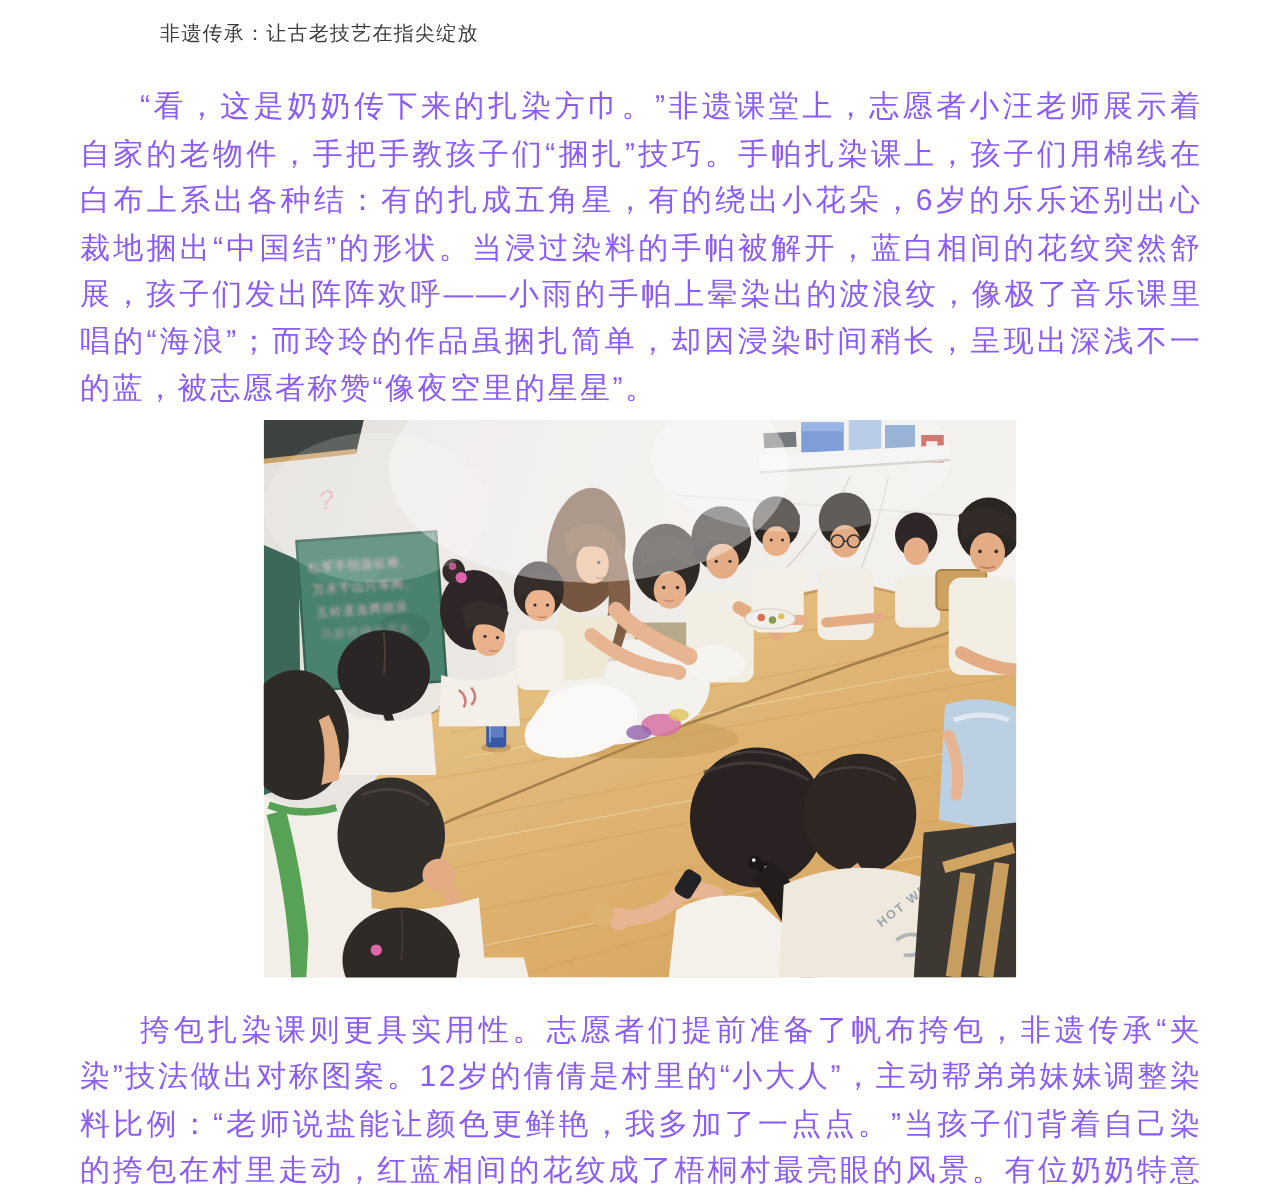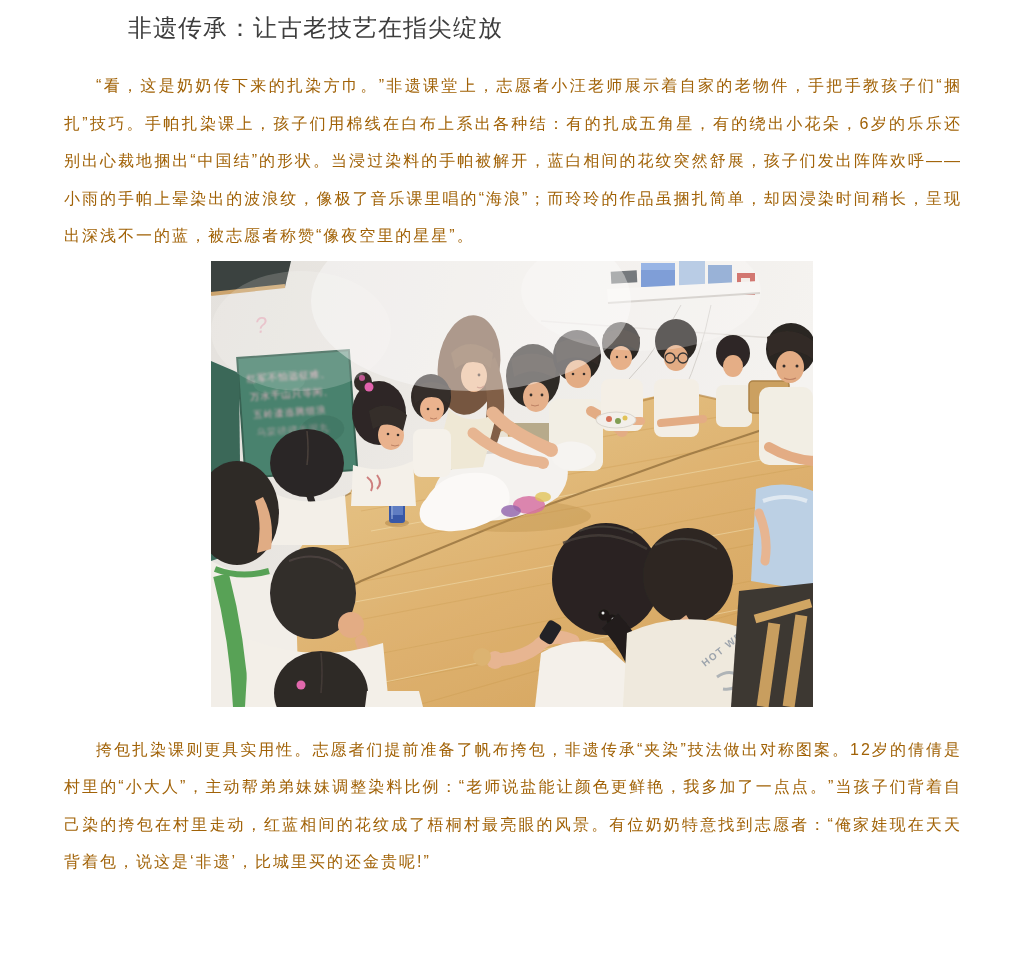--- a/index.html
+++ b/index.html
@@ -1,19 +1,19 @@
 <!DOCTYPE html>
 <html><head>
 <meta charset="utf-8">
 <style>
   html,body{margin:0;padding:0;background:#ffffff;}
   body{width:1024px;font-family:"Liberation Sans","DejaVu Sans",sans-serif;}
   .page{width:1024px;min-height:956px;background:#fff;overflow:hidden;}
-  .title{font-size:24px;font-weight:400;color:#3d3d3d;margin:14px 62px 0 128px;line-height:28px;letter-spacing:1px;}
-  .para{font-size:16px;color:#a16207;line-height:37.5px;letter-spacing:2px;text-align:justify;text-indent:2em;margin:25px 62px 0 64px;}
+  .title{font-size:16px;font-weight:400;color:#3d3d3d;margin:14px 62px 0 128px;line-height:28px;letter-spacing:1px;}
+  .para{font-size:24px;color:#8b5cf6;line-height:37.5px;letter-spacing:2px;text-align:justify;text-indent:2em;margin:25px 62px 0 64px;}
   .para.second{margin-top:24px;margin-bottom:12px;}
   .photo{width:602px;height:446px;margin:6px auto 0 auto;display:block;position:relative;}
   .photo svg{display:block;width:602px;height:446px;}
   .chalk{font-size:9.5px;letter-spacing:1px;fill:#efb2c4;}
   .print-txt{font-size:10px;font-weight:bold;letter-spacing:1.5px;fill:#97a0a9;}
   .doodle{font-size:22px;fill:#e3aab8;font-style:italic;}
 </style>
 </head>
 <body>
 

